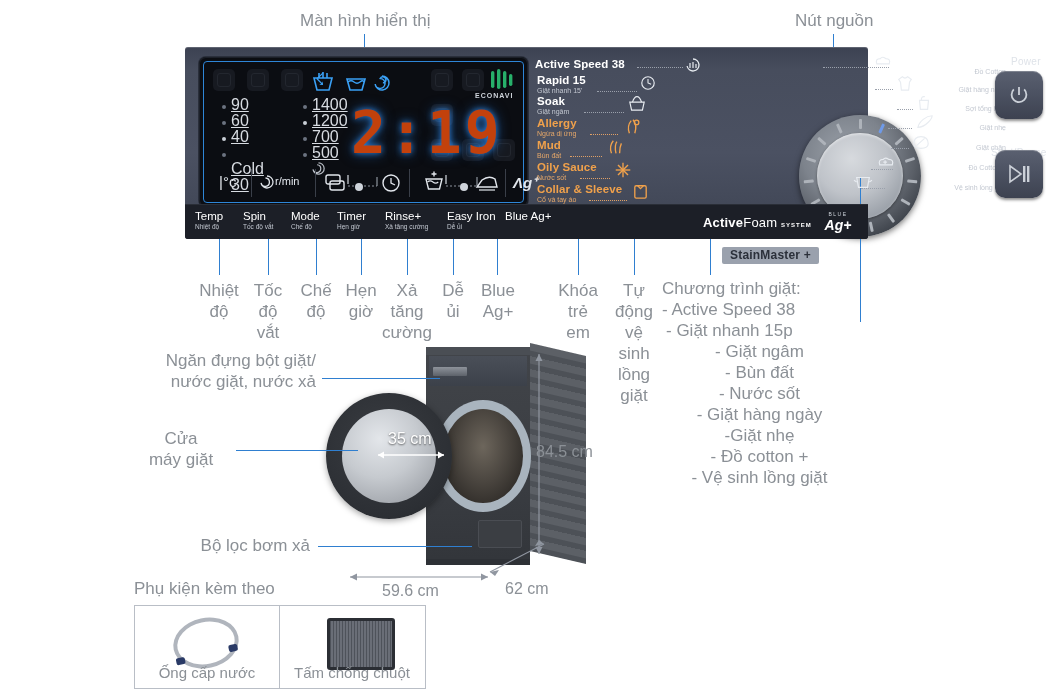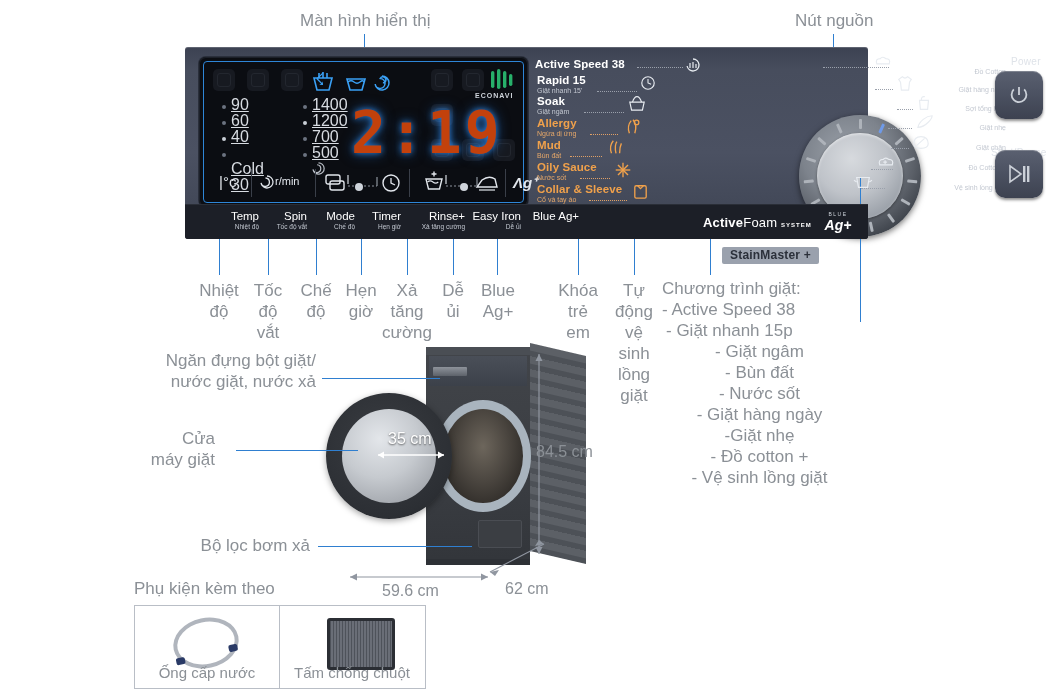--- a/index.html
+++ b/index.html
@@ -85,21 +85,21 @@
   }
   .plab{position:absolute;color:#dfe3e9;font-size:10px;letter-spacing:.3px;}
 
   .tiny{position:absolute;color:#eef1f5;font-size:5.5px;line-height:6.5px;}
   .tiny .t1{font-weight:bold;}
   .tiny .t2{color:#b9bfc9;}
 
   
   #labrow{position:absolute;left:0;right:0;bottom:0;height:34px;background:#1c1f27;
     border-top:1px solid #2a2e37;border-radius:0 0 3px 3px;}
-  .blab{position:absolute;text-align:right;color:#ffffff;}
+  .blab{position:absolute;text-align:left;color:#ffffff;}
   .blab .en{font-size:11.5px;line-height:13px;}
   .blab .vi{font-size:6.5px;color:#c3c8d1;line-height:8px;}
   #activefoam{position:absolute;color:#fff;font-size:13px;font-weight:bold;letter-spacing:.2px;}
   #activefoam span.l{font-weight:normal;}
   #activefoam span.s{font-size:6px;letter-spacing:1px;}
   #blueag{position:absolute;color:#fff;text-align:center;}
   #blueag .b{font-size:5px;letter-spacing:1.5px;color:#cfd4dc;}
   #blueag .a{font-size:14px;font-style:italic;font-weight:bold;}
 
   
@@ -589,21 +589,21 @@
   <line x1="6" y1="34" x2="60" y2="6" stroke="#9096a0" stroke-width="1.2"></line>
   <path d="M6 34 L15 32 L11 38 Z" fill="#9096a0"></path>
   <path d="M60 6 L51 8 L55 2 Z" fill="#9096a0"></path>
 </svg>
 <div class="dimtxt abs" style="left:505px;top:580px;">62 cm</div>
 
 <div class="ann r abs" style="left:120px;top:350px;width:196px;">Ngăn đựng bột giặt/
 nước giặt, nước xả</div>
 <div class="leader h" style="left:322px;top:378px;width:118px;"></div>
 
-<div class="ann c abs" style="left:135px;top:428px;width:80px;text-align:right;">Cửa
+<div class="ann c abs" style="left:141px;top:428px;width:80px;">Cửa
 máy giặt</div>
 <div class="leader h" style="left:236px;top:450px;width:122px;"></div>
 
 <div class="ann r abs" style="left:160px;top:535px;width:150px;">Bộ lọc bơm xả</div>
 <div class="leader h" style="left:318px;top:546px;width:154px;"></div>
 
 <div class="ann abs" style="left:134px;top:578px;">Phụ kiện kèm theo</div>
 <div id="accbox">
   <div id="accdiv"></div>
   <div class="hose">

